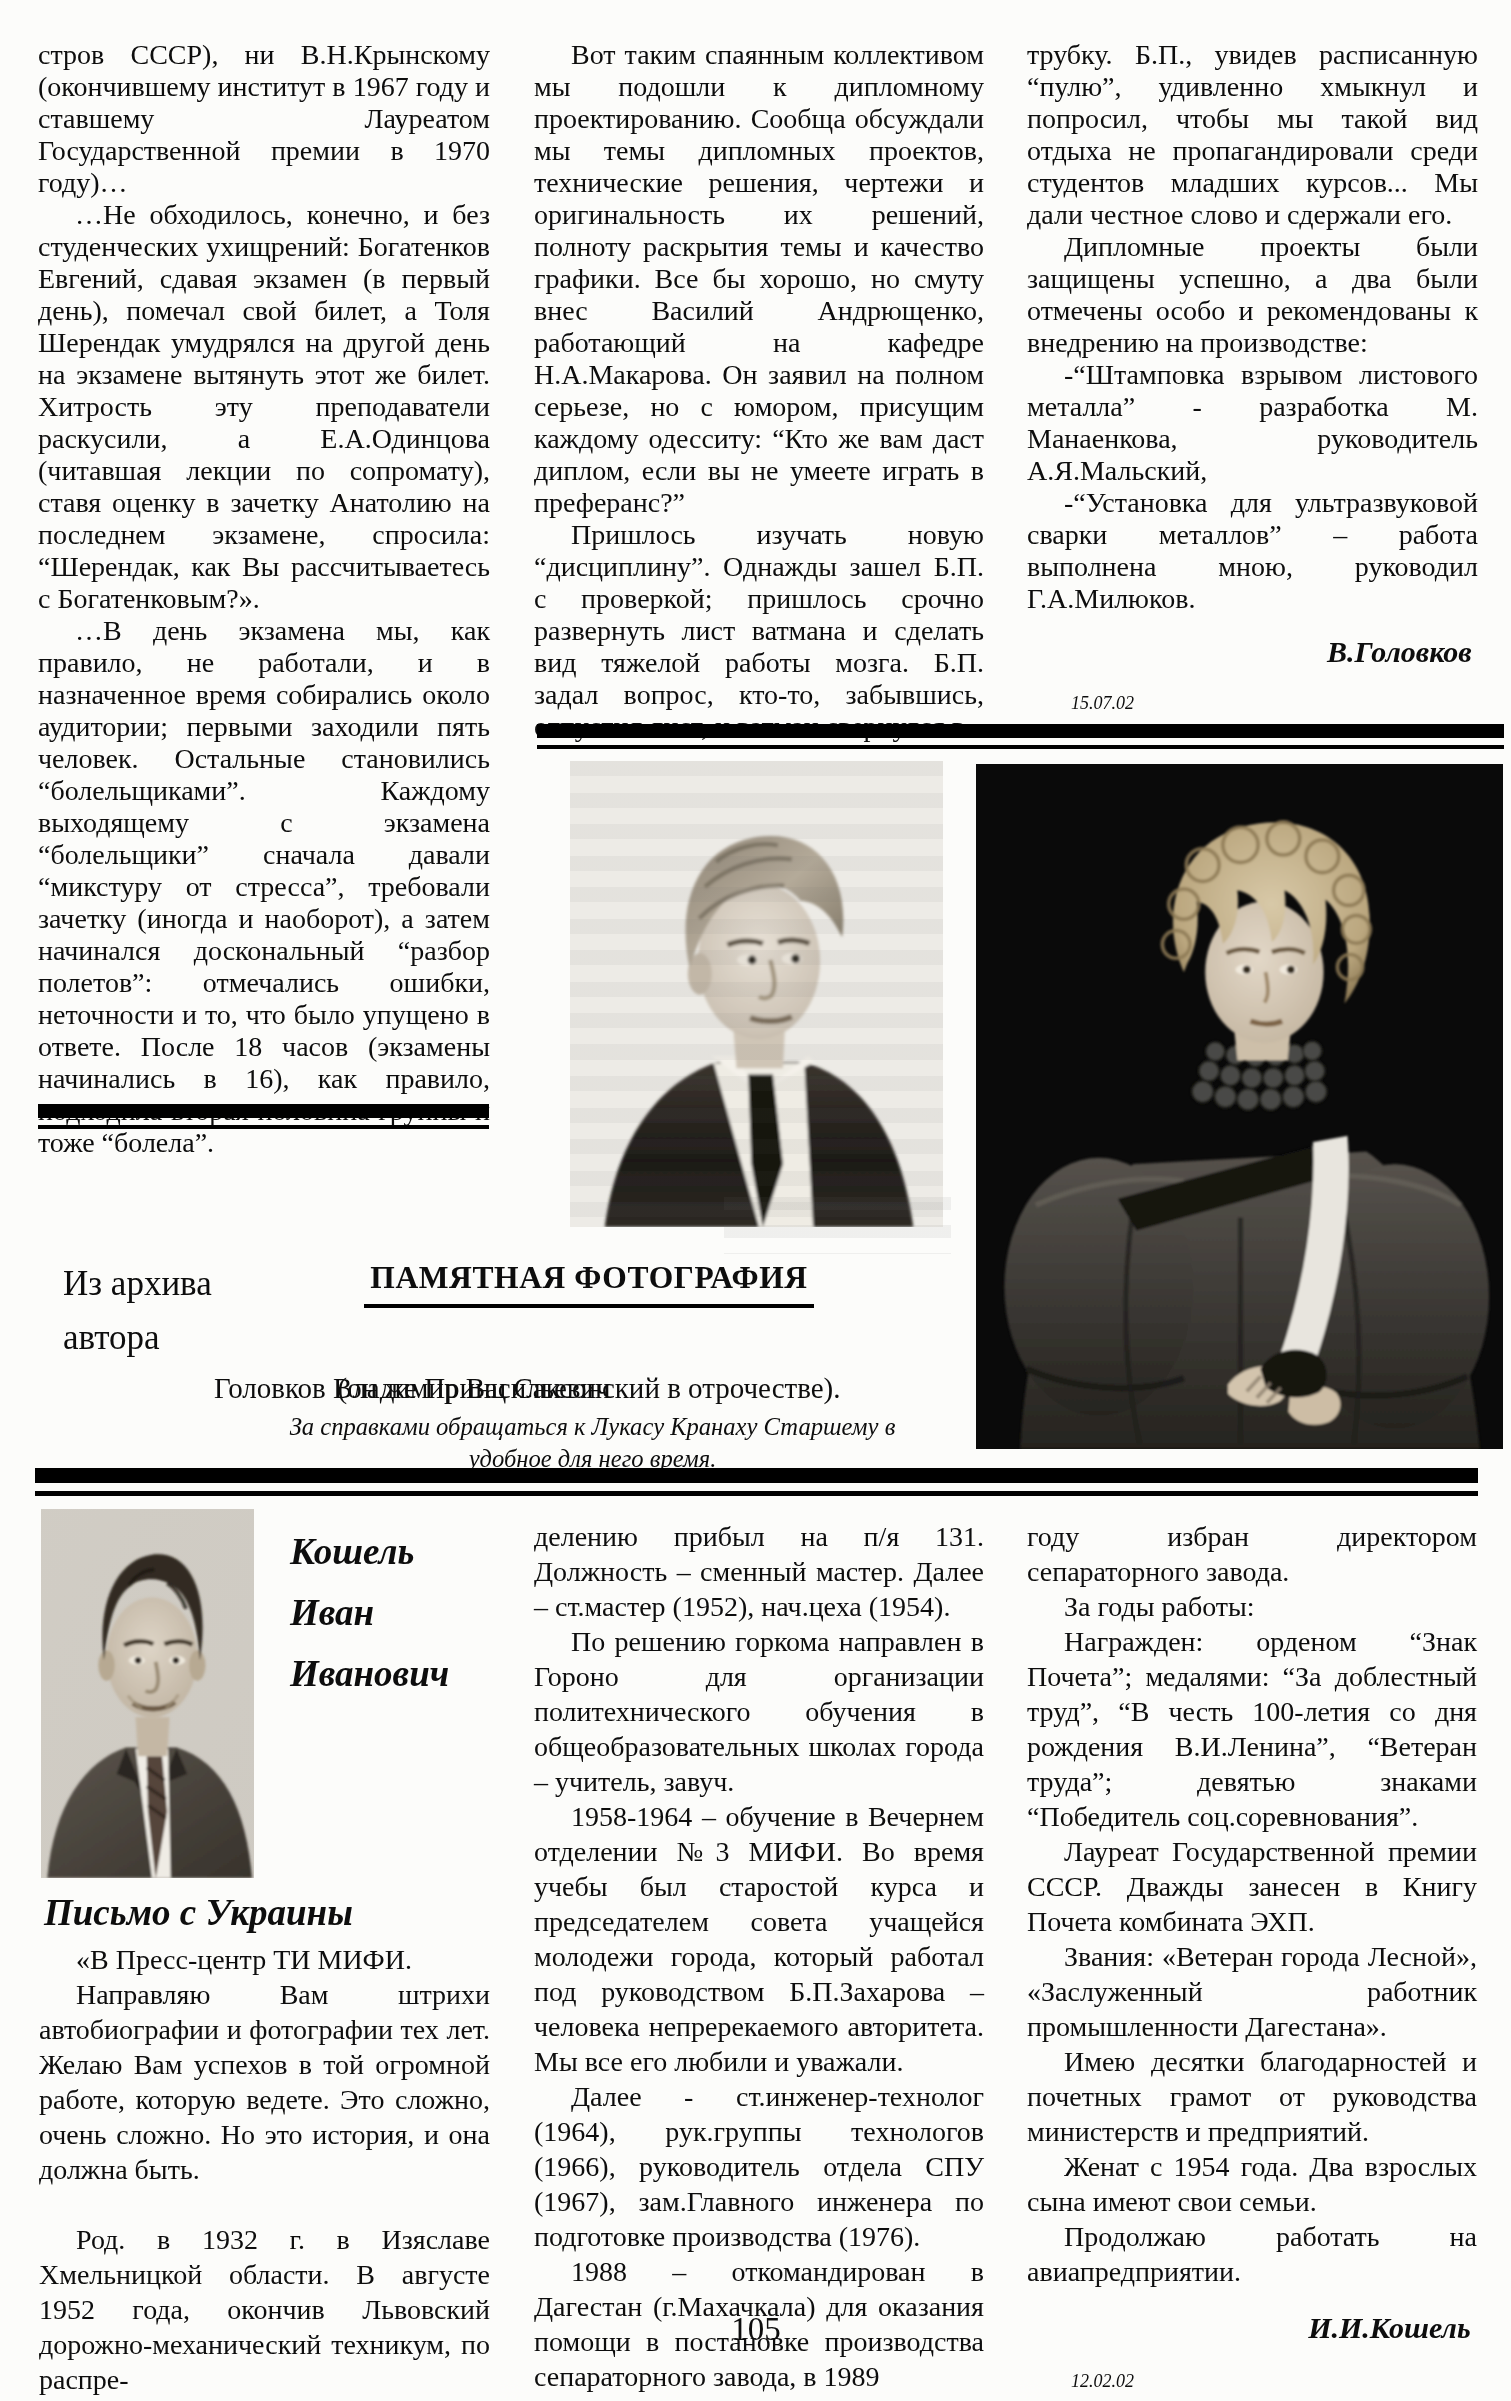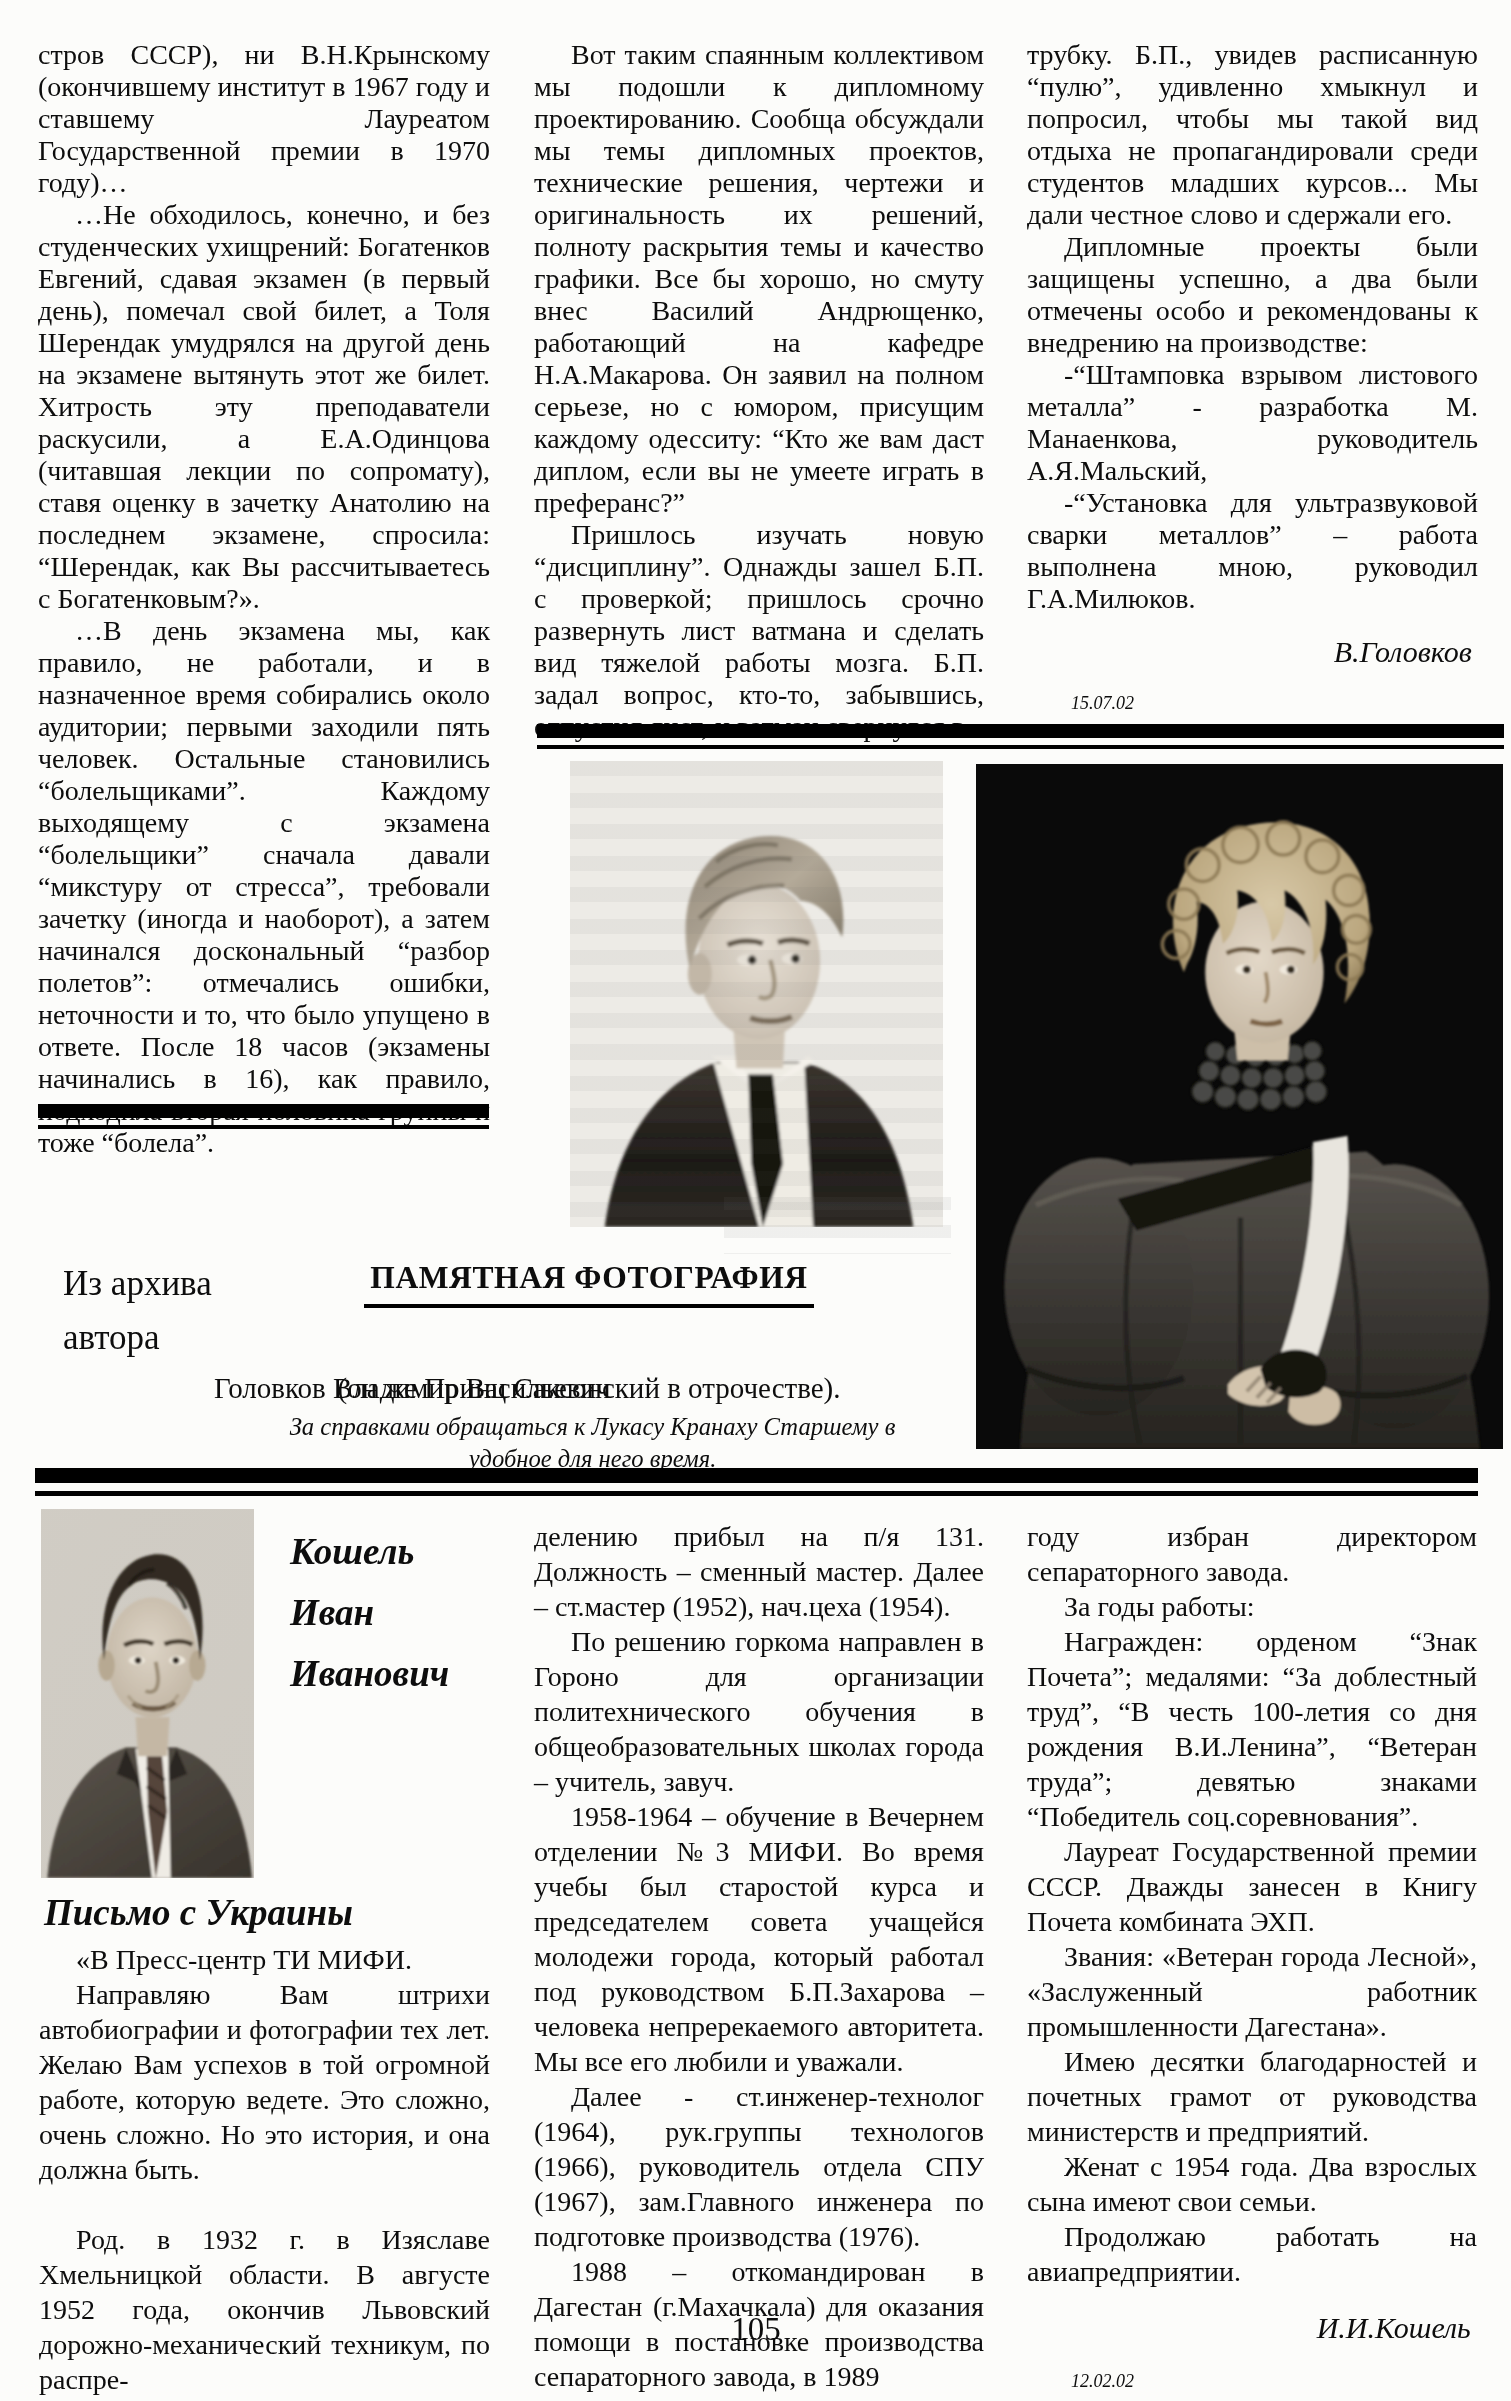--- a/index.html
+++ b/index.html
@@ -6,21 +6,21 @@
   .page{
     position:relative;width:1512px;height:2401px;background:#fcfcfa;
     font-family:"Liberation Serif",serif;color:#0d0d0d;overflow:hidden;
   }
   
   .coltext{position:absolute;font-size:28px;line-height:32px;text-align:justify;}
   .coltext p{margin:0;text-indent:37px;}
   .coltext p.noindent{text-indent:0;}
   .bottomtext{font-size:28px;line-height:35px;}
   .gap-before{margin-top:35px !important;}
-  .sig{display:block;text-align:right;font-weight:normal;font-style:italic;font-size:30px;margin-top:21.4px;padding-right:6.3px;text-indent:0 !important;}
+  .sig{display:block;text-align:right;font-weight:bold;font-style:italic;font-size:30px;margin-top:21.4px;padding-right:6.3px;text-indent:0 !important;}
   .datesig{display:block;font-style:italic;font-size:18px;margin-top:19px;text-indent:44px !important;text-align:left;}
   
   .rule{position:absolute;}
   .rule .thick{background:#000;height:14px;}
   .rule .thin{background:#000;height:3.8px;margin-top:7px;}
   .rule.major .thick{height:15px;}
   .rule.major .thin{height:5px;margin-top:7.6px;}
   
   .photo-box{position:absolute;overflow:hidden;}
   .manphoto{left:570px;top:761px;width:373px;height:466px;background:#edebe6;}

